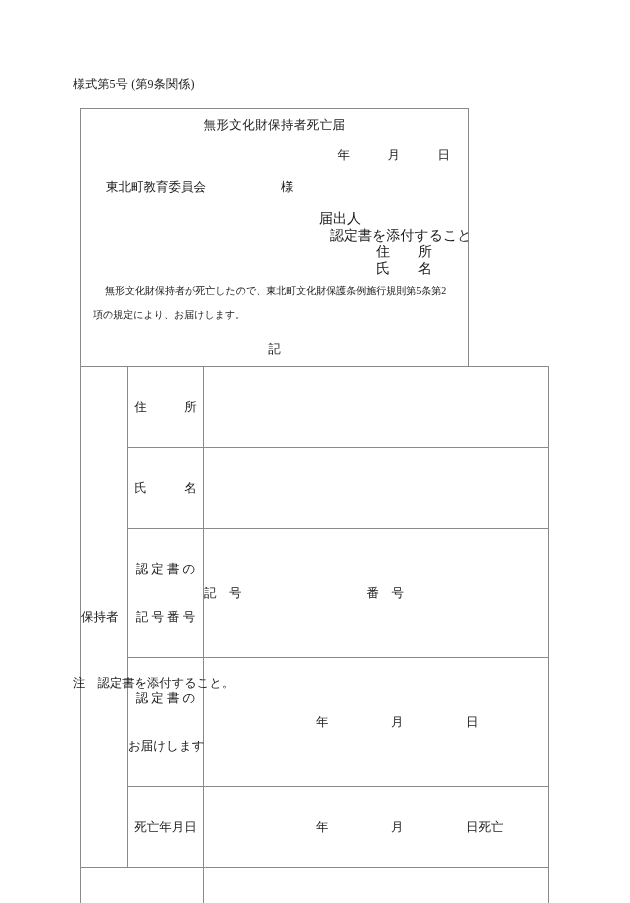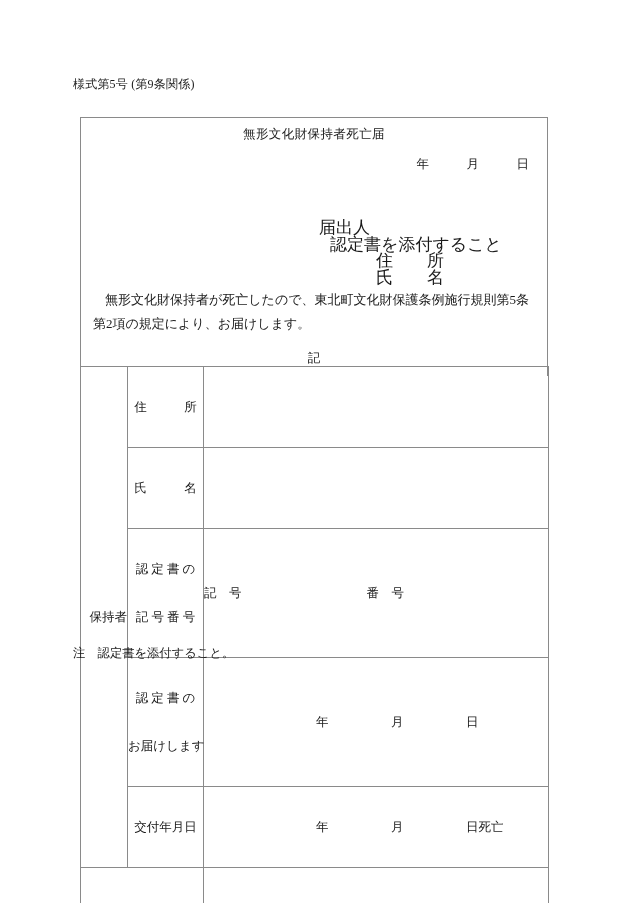--- a/index.html
+++ b/index.html
@@ -24,25 +24,24 @@
     font-size: 12px;
     letter-spacing: 0.2px;
     white-space: nowrap;
   }
 
   
   .doc-box {
     position: absolute;
     left: 80px;
     top: 108px;
-    width: 468px;
+    width: 389px;
     box-sizing: border-box;
     border: 1px solid #8a8a8a;
     border-bottom: none;
-    margin-top: 9px;
   }
 
   .header-area {
     position: relative;
     height: 258px;
     box-sizing: border-box;
   }
 
   .doc-title {
     position: absolute;
@@ -67,34 +66,34 @@
     left: 25px;
     top: 70px;
     font-size: 12.5px;
     white-space: pre;
   }
 
   .submitter {
     position: absolute;
     left: 238px;
     top: 102px;
-    font-size: 17px;
+    font-size: 14px;
     line-height: 16.5px;
   }
   .submitter .line1 { margin-left: 0; white-space: pre; }
   .submitter .line2 { margin-left: 11px; white-space: pre; }
   .submitter .line3 { margin-left: 57px; white-space: pre; }
   .submitter .line4 { margin-left: 57px; white-space: pre; }
 
   .body-text {
     position: absolute;
     left: 12px;
     right: 12px;
     top: 170px;
-    font-size: 13px;
+    font-size: 10px;
     line-height: 24px;
     text-indent: 12px;
     letter-spacing: 0px;
   }
 
   .ki-mark {
     position: absolute;
     left: 0;
     right: 0;
     top: 232px;
@@ -115,21 +114,21 @@
   table.form-table td {
     border: 1px solid #8a8a8a;
     padding: 0;
     vertical-align: middle;
   }
   .col-holder { width: 47px; }
   .col-label  { width: 76px; }
   .col-value  { width: 345px; }
 
   .cell-holder {
-    text-align: right;
+    text-align: left;
     font-size: 12.5px;
     white-space: pre;
   }
   .cell-label {
     text-align: center;
     font-size: 12.5px;
     line-height: 16px;
     white-space: pre;
     padding: 2px 0;
   }
@@ -160,37 +159,38 @@
   .cell-other {
     text-align: center;
     font-size: 12.5px;
     white-space: pre;
   }
 
   
   .footnote {
     position: absolute;
     left: 73px;
-    top: 645px;
+    top: 675px;
     font-size: 12.3px;
     white-space: pre;
   }
 </style>
 </head>
 <body>
 
 <div class="form-number">様式第5号 (第9条関係)</div>
 
 <div class="doc-box">
   <div class="header-area">
 
     <div class="doc-title">無形文化財保持者死亡届</div>
 
     <div class="date-line">年　　　月　　　日</div>
 
+    <div class="addressee">東北町教育委員会　　　　　　様</div>
 
     <div class="submitter">
       <div class="line1">届出人</div>
       <div class="line2">認定書を添付すること</div>
       <div class="line3">住　　所</div>
       <div class="line4">氏　　名</div>
     </div>
 
     <div class="body-text">無形文化財保持者が死亡したので、東北町文化財保護条例施行規則第5条第2項の規定により、お届けします。</div>
 
@@ -236,21 +236,21 @@
         <span class="lbl-line">認 定 書 の</span>
         <span class="lbl-line">お届けします</span>
       </td>
       <td class="cell-value r-certdt">
         <span class="date-fields">年　　　　　月　　　　　日</span>
       </td>
     </tr>
 
     <tr>
       <td class="cell-label r-death">
-        <span class="lbl-line">交付年月日</span>
+        <span class="lbl-line">死亡年月日</span>
       </td>
       <td class="cell-value r-death">
         <span class="date-fields">年　　　　　月　　　　　日死亡</span>
       </td>
     </tr>
 
     <tr>
       <td class="cell-other r-other" colspan="2">そ　　　の　　　他</td>
       <td class="cell-value r-other"></td>
     </tr>

